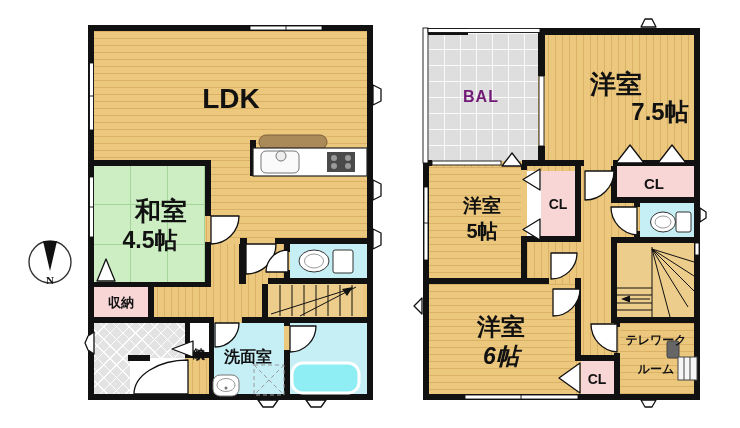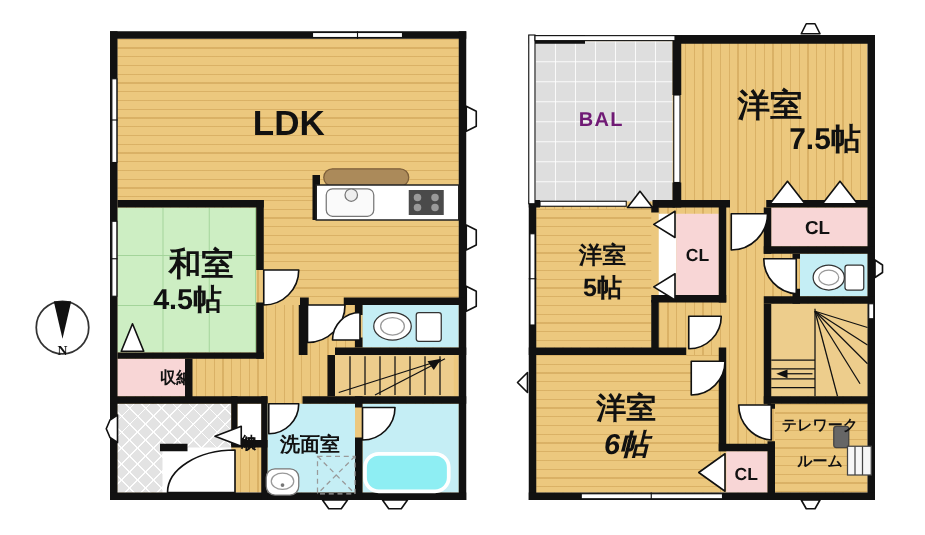--- a/index.html
+++ b/index.html
@@ -247,21 +247,21 @@
     <g>
       <circle cx="50" cy="262" r="21" fill="#fff" stroke="#333" stroke-width="1.4"></circle>
       <polygon points="43,241 57,241 50,271" fill="#111"></polygon>
       <text x="50" y="284" text-anchor="middle" font-size="11" font-weight="bold" fill="#111" font-family="Liberation Serif, DejaVu Serif, serif">N</text>
     </g>
   </svg>
 
   <div class="lbl" style="left:231px;top:99px;font-size:28px;">LDK</div>
   <div class="lbl" style="left:150px;top:211px;font-size:26px;margin-left:11px;">和室</div>
   <div class="lbl" style="left:150px;top:240px;font-size:23px;text-align:center;">4.5帖</div>
-  <div class="lbl" style="left:121px;top:302px;font-size:13px;padding-left:40px;">収納</div>
+  <div class="lbl" style="left:121px;top:302px;font-size:13px;">収納</div>
   <div class="lbl vtext" style="left:199px;top:338px;font-size:12px;">収納</div>
   <div class="lbl" style="left:248px;top:357px;font-size:16px;">洗面室</div>
 
   <div class="lbl gray" style="left:481px;top:97px;font-size:16px;letter-spacing:1px;">BAL</div>
   <div class="lbl" style="left:616px;top:84px;font-size:26px;">洋室</div>
   <div class="lbl" style="left:616px;top:112px;font-size:24px;margin-left:44px;">7.5帖</div>
   <div class="lbl" style="left:482px;top:205px;font-size:19px;">洋室</div>
   <div class="lbl" style="left:482px;top:231px;font-size:20px;">5帖</div>
   <div class="lbl" style="left:558px;top:204px;font-size:14px;">CL</div>
   <div class="lbl" style="left:654px;top:183px;font-size:15px;">CL</div>

